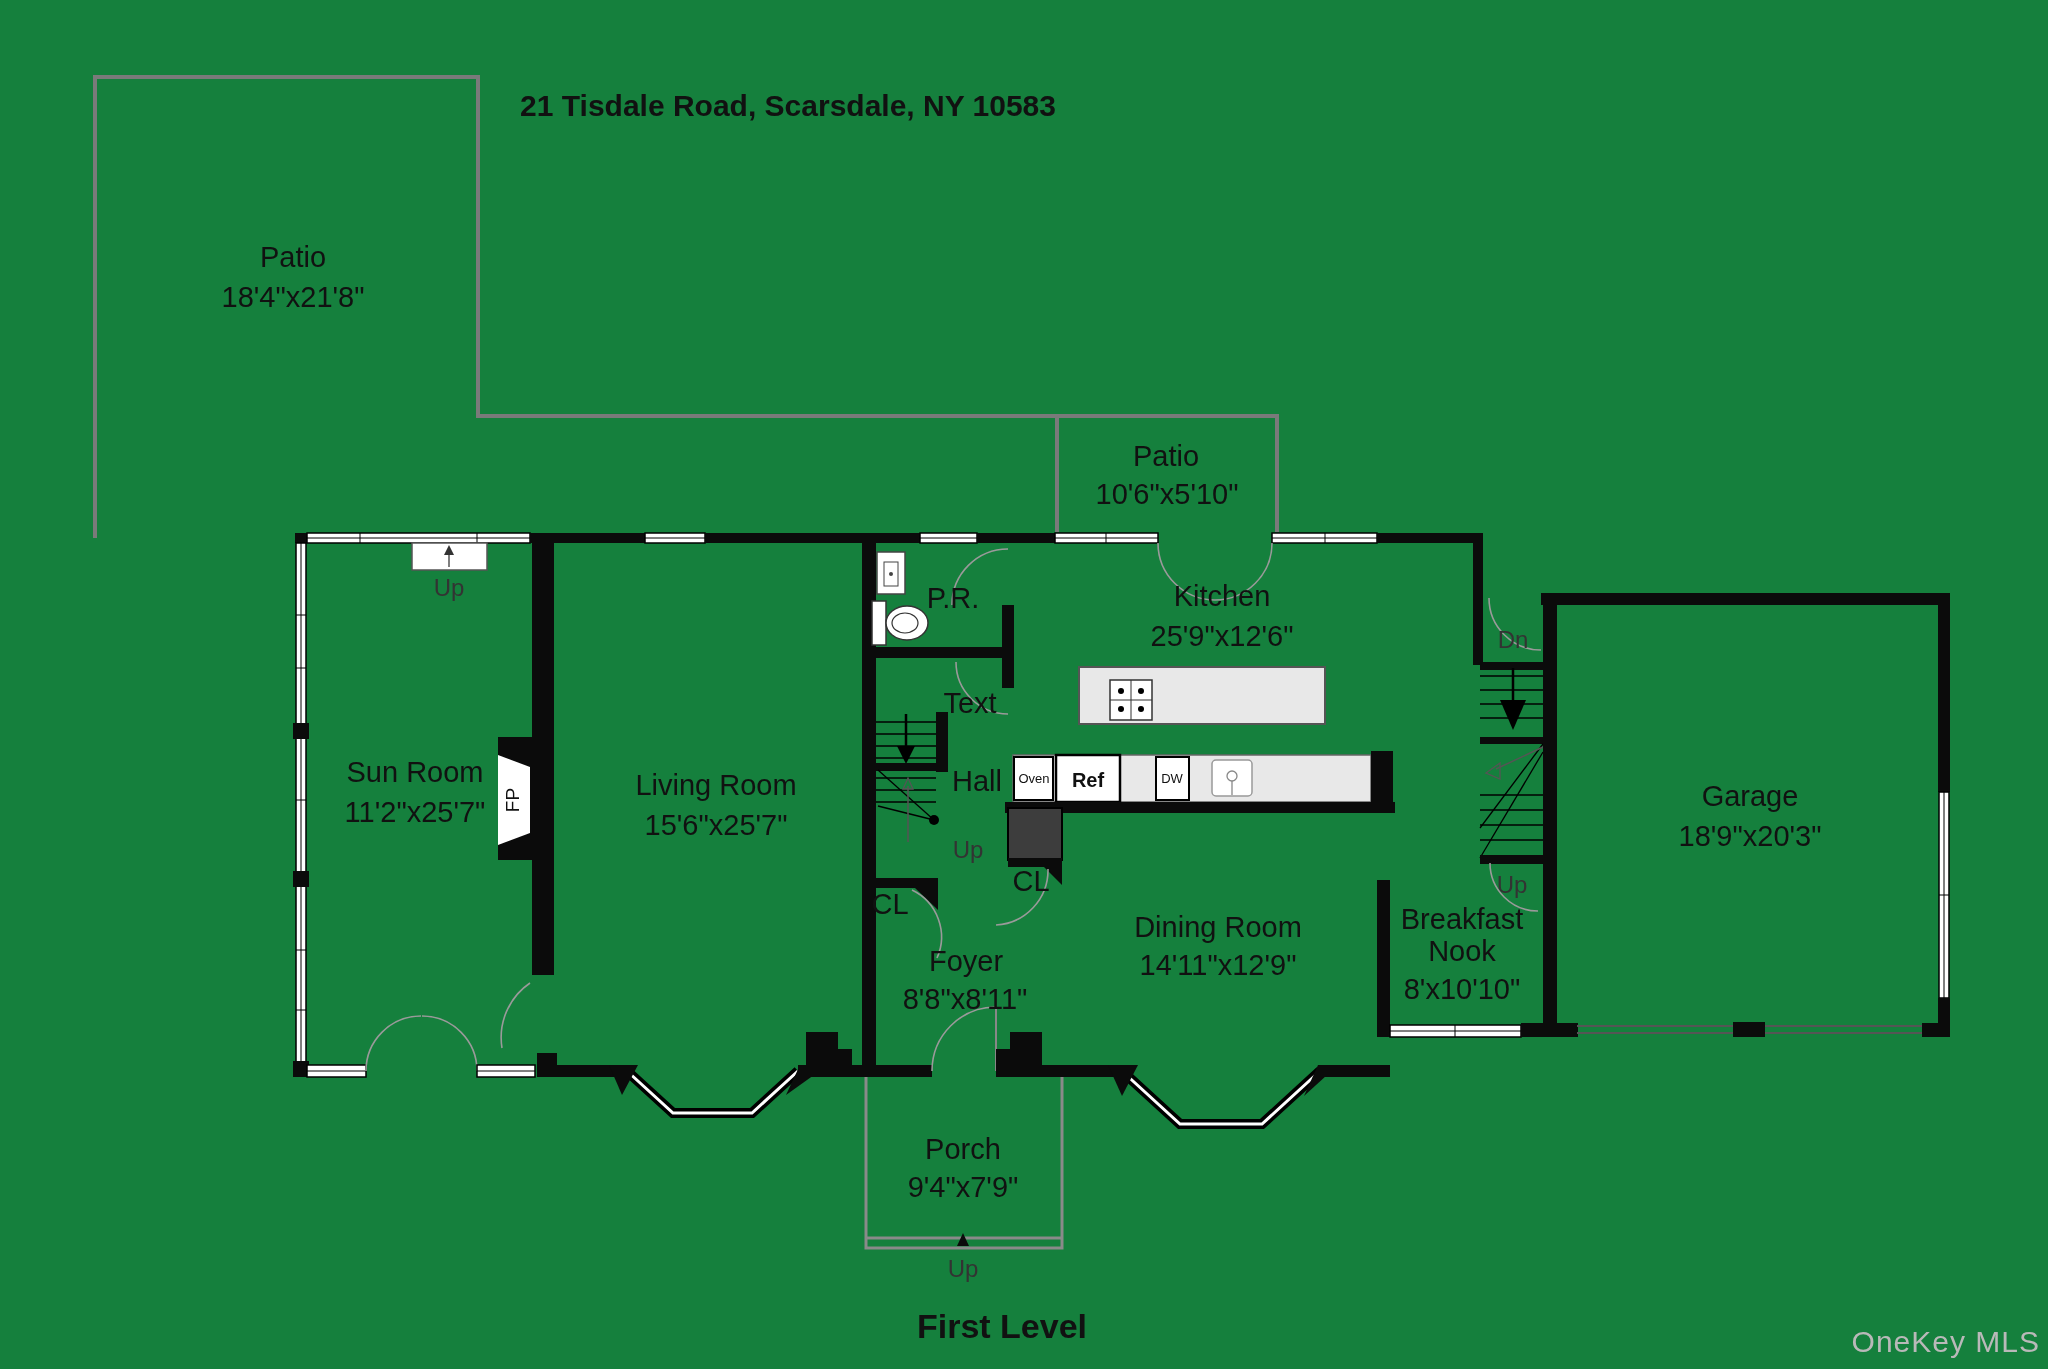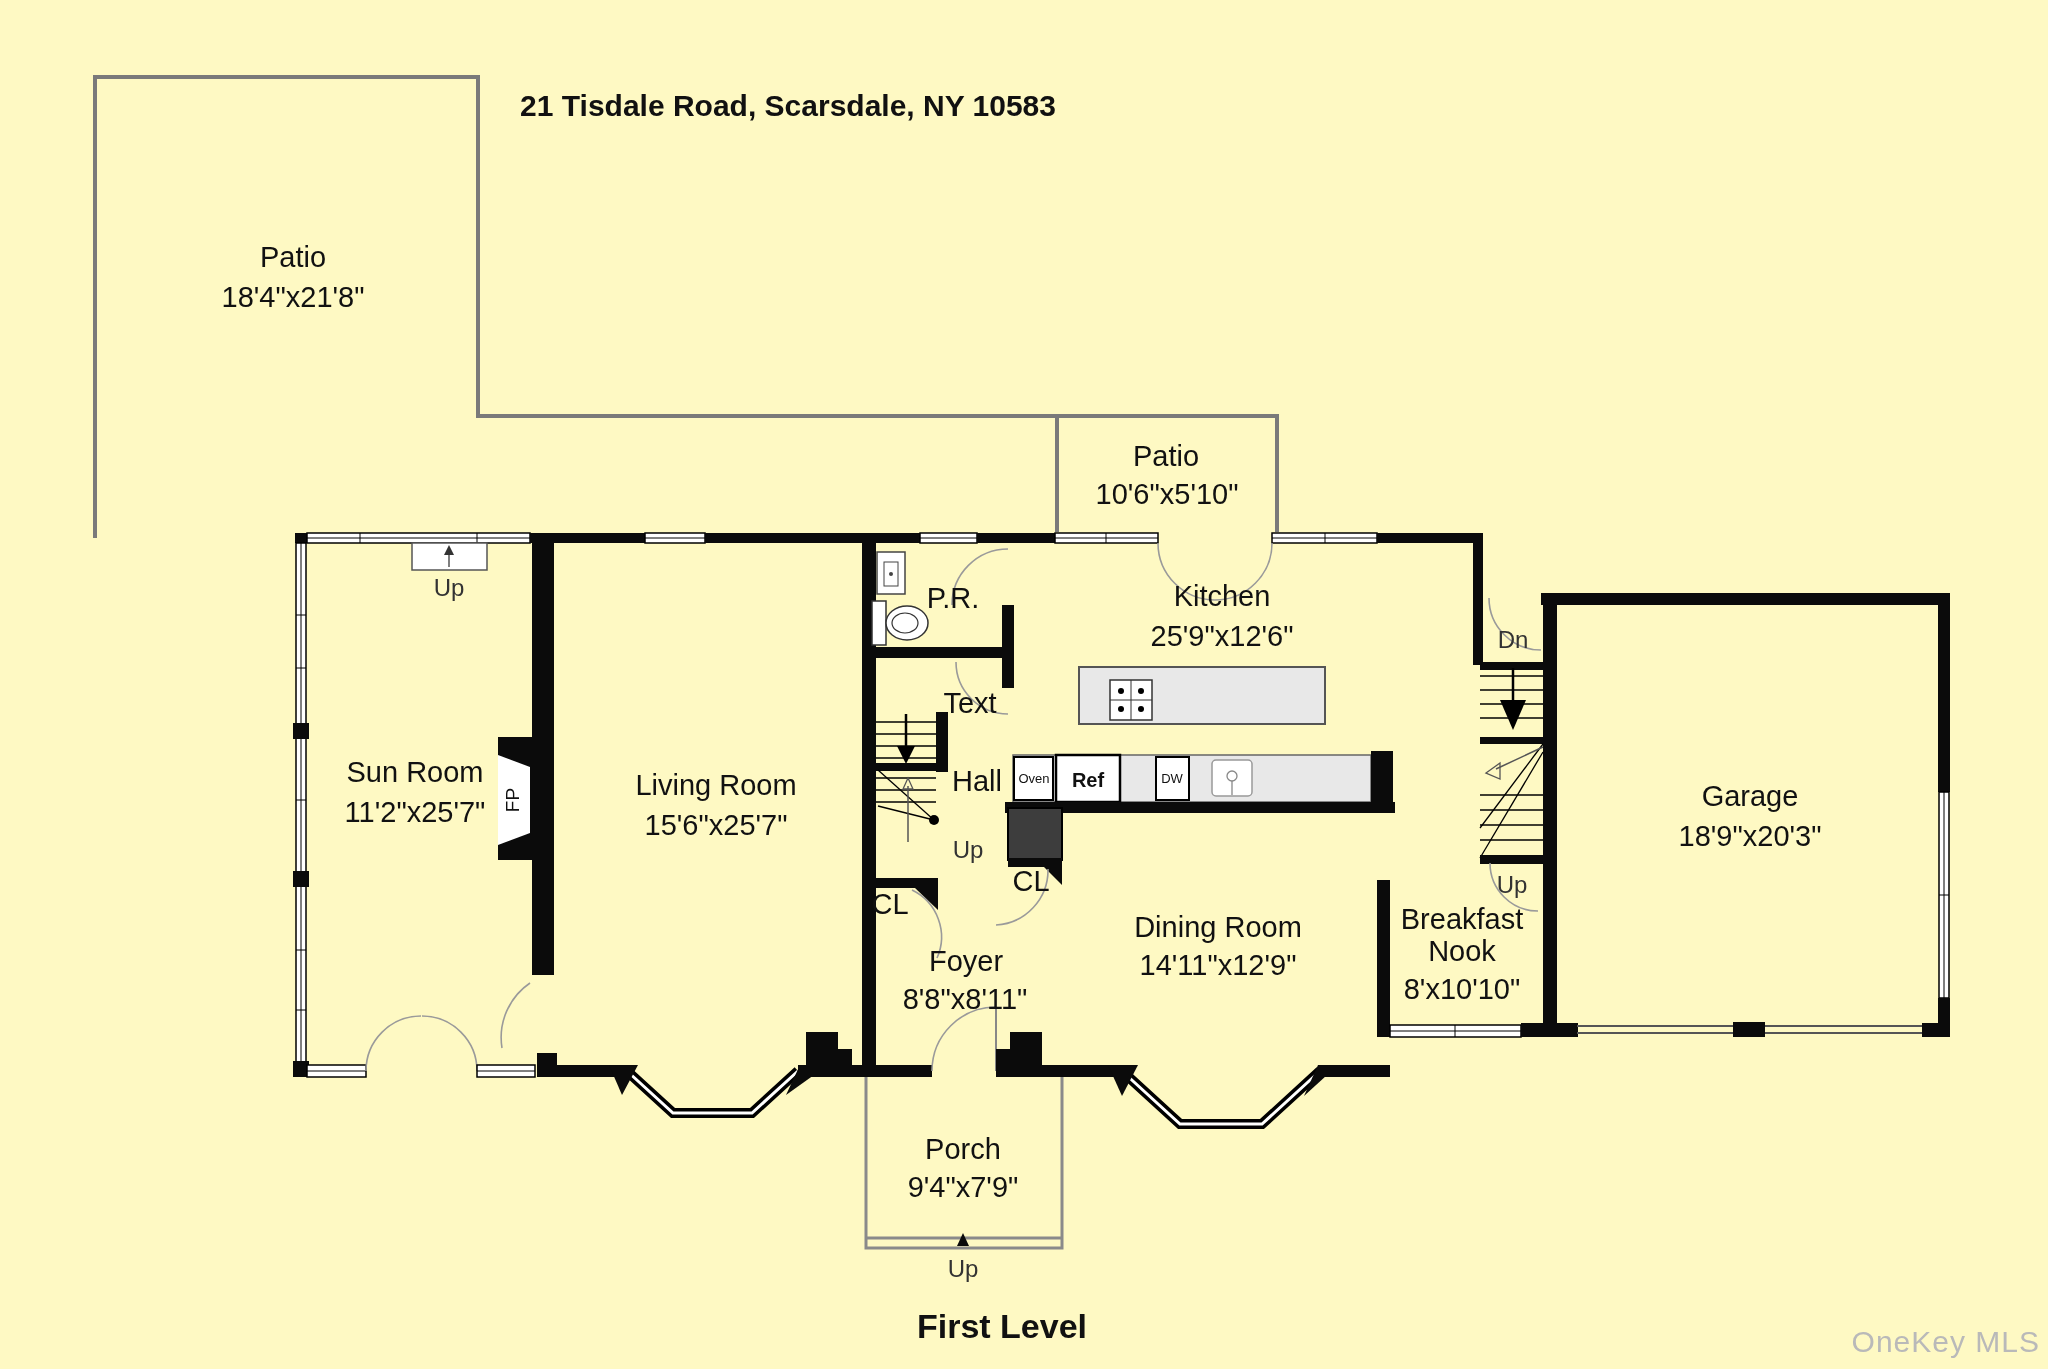--- a/index.html
+++ b/index.html
@@ -1,16 +1,16 @@
 <!DOCTYPE html>
 <html><head>
 <meta charset="utf-8">
 <style>
   html,body{margin:0;padding:0;background:#ffffff;}
-  #stage{position:relative;width:2048px;height:1369px;background:#fef9c3;overflow:hidden;
+  #stage{position:relative;width:2048px;height:1369px;background:#15803d;overflow:hidden;
          font-family:"Liberation Sans", sans-serif;}
   svg{position:absolute;left:0;top:0;}
   text{font-family:"Liberation Sans", sans-serif;fill:#111;}
   .room-name{font-size:29px;}
   .room-dims{font-size:29px;}
   .small-lab{font-size:24px;fill:#333;}
   .tiny-lab{font-size:13px;fill:#111;}
   .title-lab{font-size:30px;font-weight:bold;}
   .level-lab{font-size:34px;font-weight:bold;}
   .wm-lab{font-size:30px;fill:#b9b9b9;letter-spacing:1px;}

